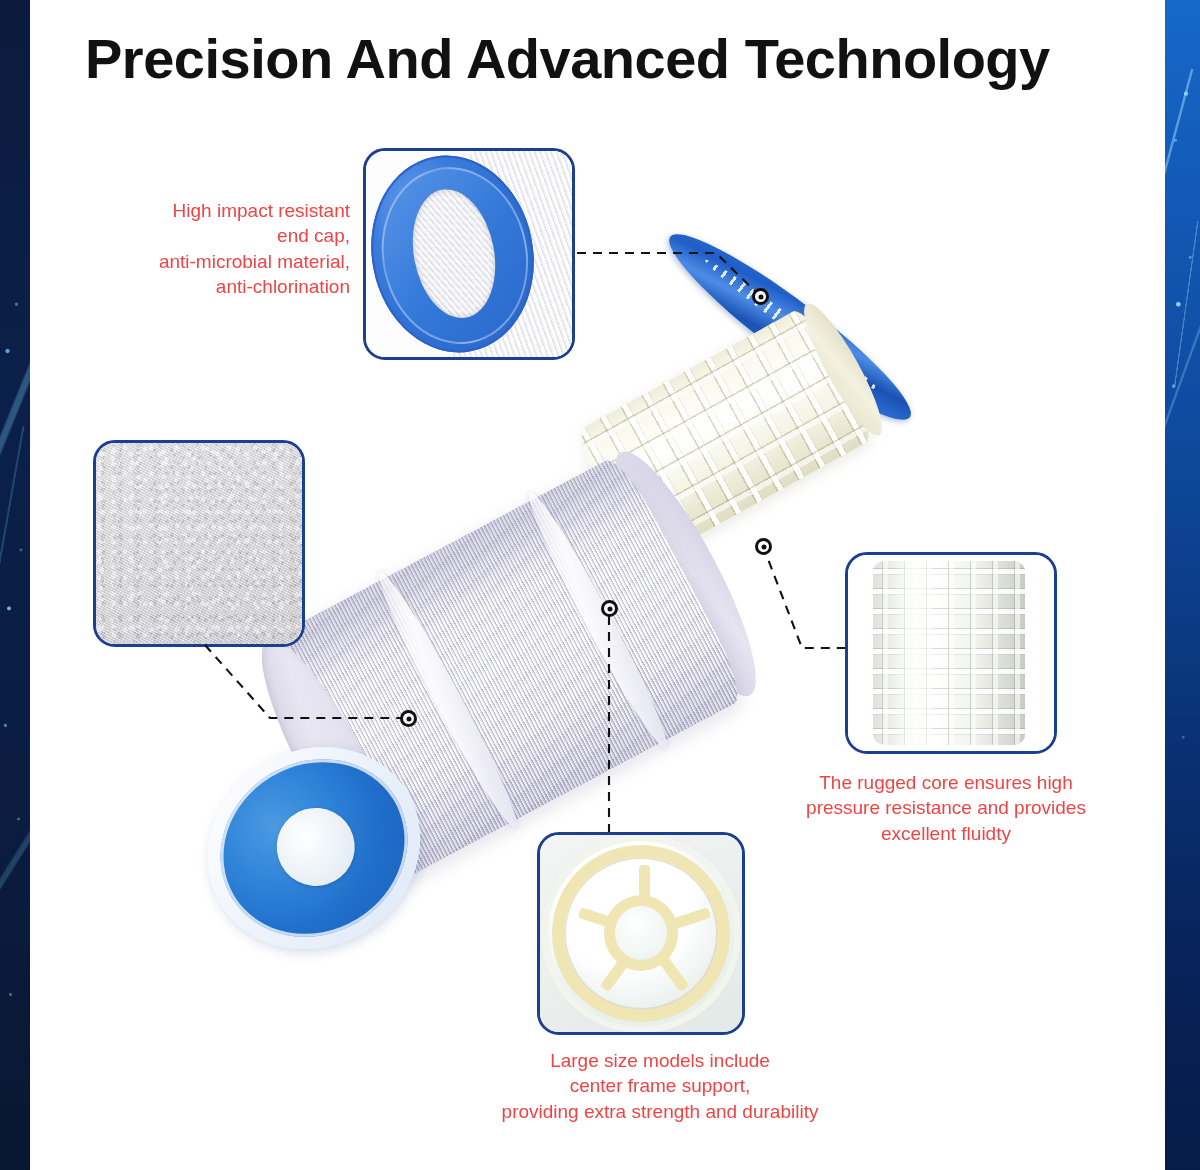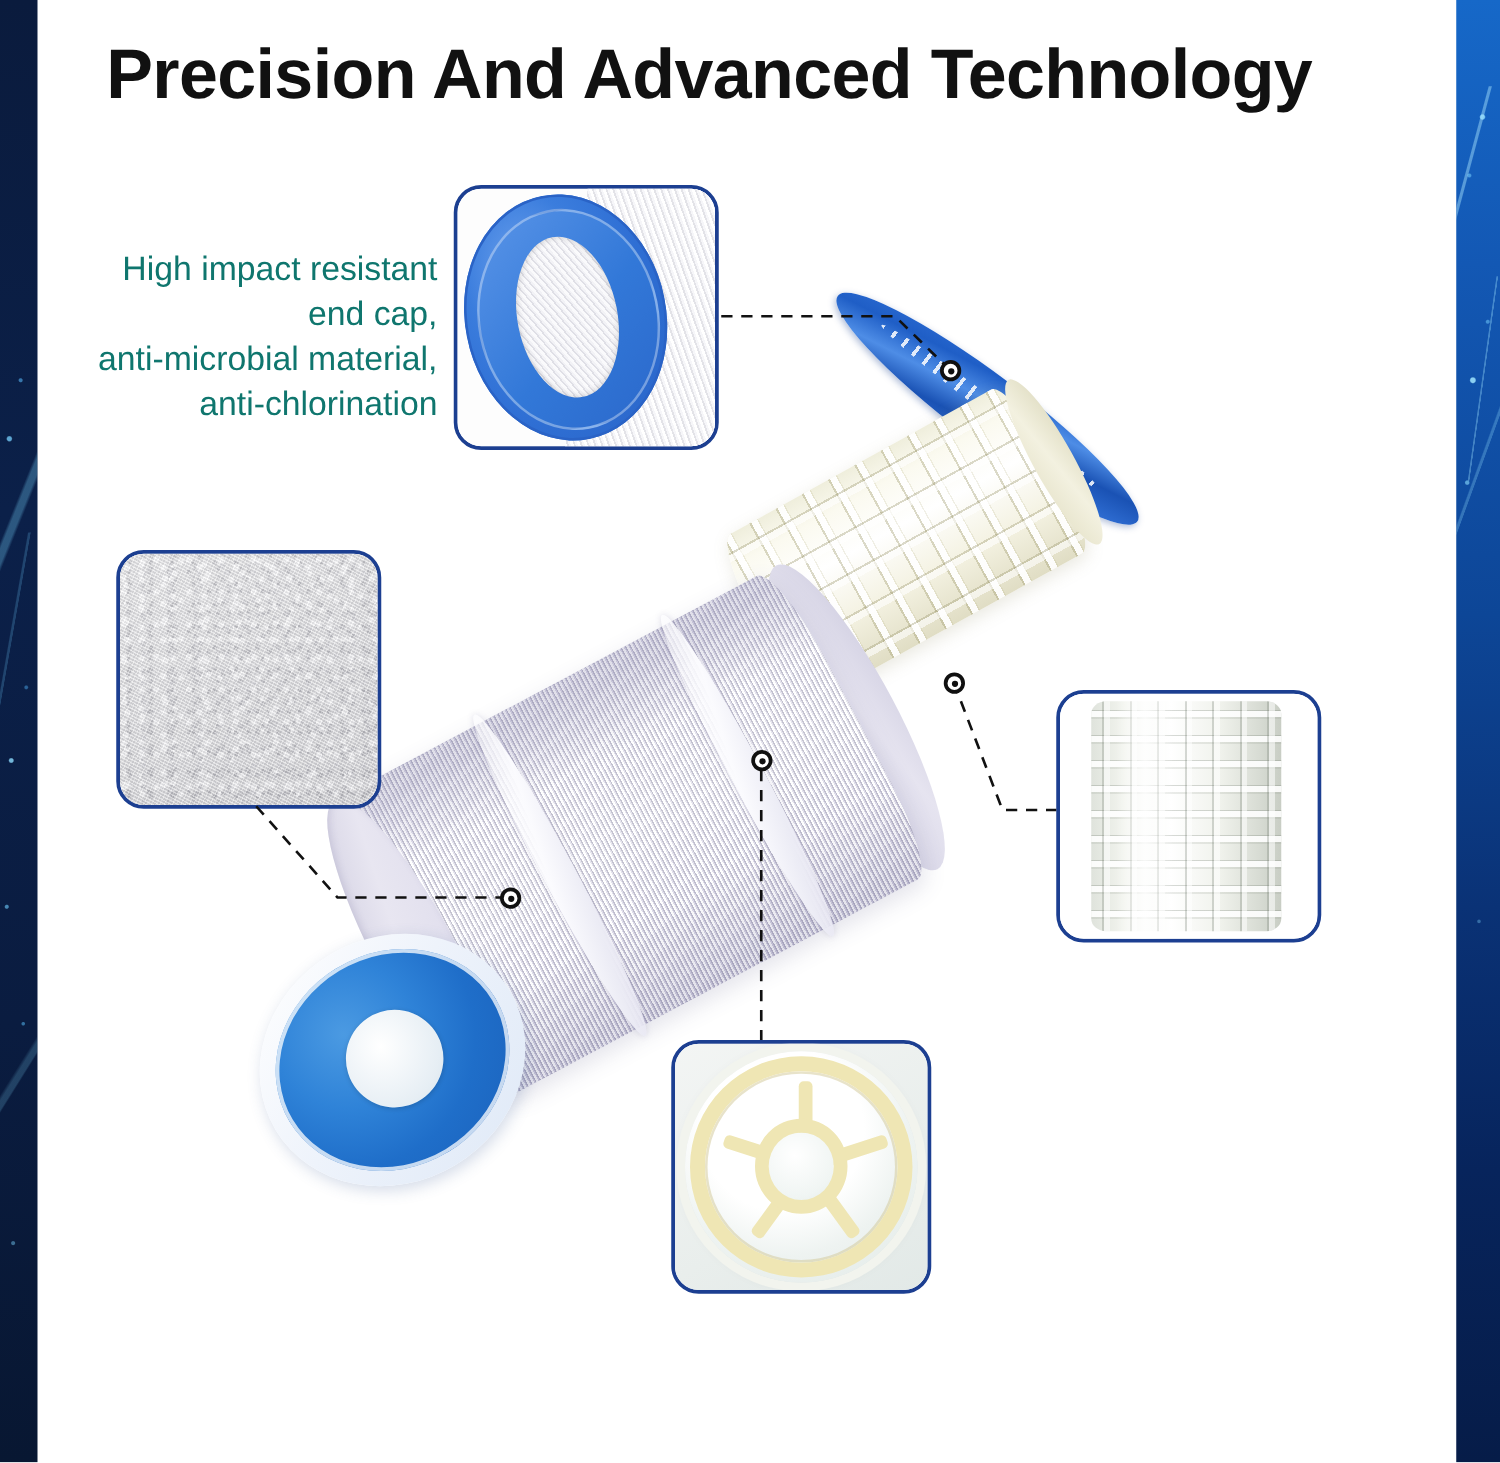--- a/index.html
+++ b/index.html
@@ -74,23 +74,23 @@
   .callout-box{
     position:absolute;
     border:3px solid #1c3f91;
     border-radius:22px;
     overflow:hidden;
     background:#ffffff;
     box-sizing:border-box;
   }
   .callout-text{
     position:absolute;
-    font-size:27px;
+    font-size:19px;
     line-height:1.33;
-    color:#0f766e;
+    color:#ef4444;
     white-space:pre-line;
   }
   .ta-right{text-align:right;}
   .ta-left{text-align:left;}
   .ta-center{text-align:center;}
 
   
   .endcap-photo{position:absolute;inset:0;background:#fdfdfd;}
   .endcap-pleat{
     position:absolute;left:46%;top:-6%;width:62%;height:112%;
@@ -393,35 +393,41 @@
   <div class="callout-box" style="left:93px;top:440px;width:212px;height:207px;">
     <div class="fiber-photo"></div>
   </div>
 
   <div class="callout-box" style="left:845px;top:552px;width:212px;height:202px;">
     <div class="core-photo">
       <div class="core-cyl"></div>
       <div class="core-gloss"></div>
     </div>
   </div>
+  <div class="callout-text ta-center" style="left:748px;top:770px;width:396px;">The rugged core ensures high
+pressure resistance and provides
+excellent fluidty</div>
 
   <div class="callout-box" style="left:537px;top:832px;width:208px;height:203px;">
     <div class="frame-photo">
       <div class="inner-wrap">
         <div class="frame-disc" style="left:0;top:0;width:100%;height:100%;"></div>
         <div class="frame-ring" style="left:2%;top:2%;width:96%;height:96%;"></div>
         <div class="spoke" style="transform:rotate(0deg);"></div>
         <div class="spoke" style="transform:rotate(72deg);"></div>
         <div class="spoke" style="transform:rotate(144deg);"></div>
         <div class="spoke" style="transform:rotate(216deg);"></div>
         <div class="spoke" style="transform:rotate(288deg);"></div>
         <div class="frame-hub"></div>
       </div>
     </div>
   </div>
+  <div class="callout-text ta-center" style="left:420px;top:1048px;width:480px;">Large size models include
+center frame support,
+providing extra strength and durability</div>
 
   <svg class="connector-layer" width="1200" height="1170" viewBox="0 0 1200 1170">
     <g stroke="#111111" stroke-width="2.1" fill="none" stroke-dasharray="9 7" stroke-linecap="butt">
 
       <polyline points="577,253 716,253 760,296"></polyline>
 
       <polyline points="205,645 270,718 408,718"></polyline>
 
       <polyline points="763,546 802,648 845,648"></polyline>
 

